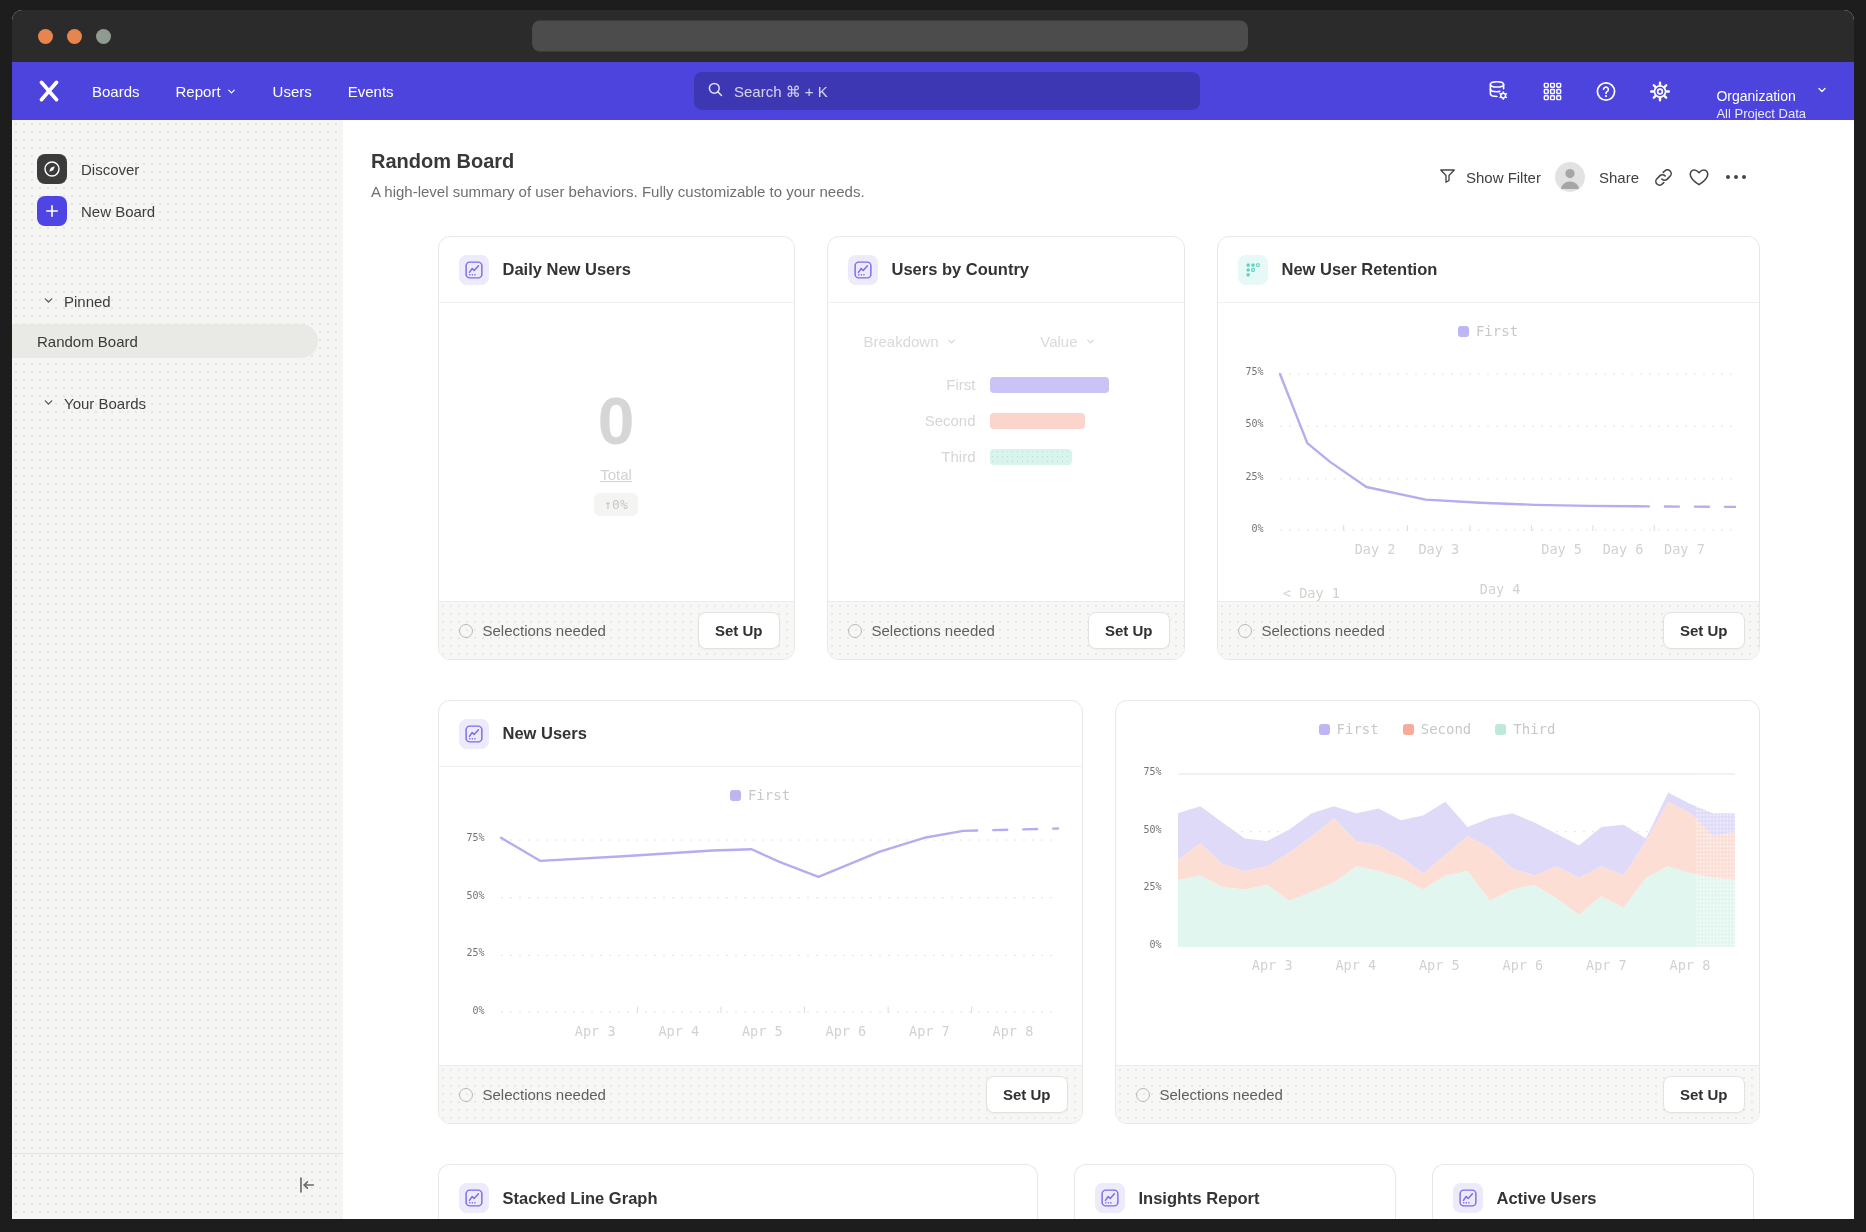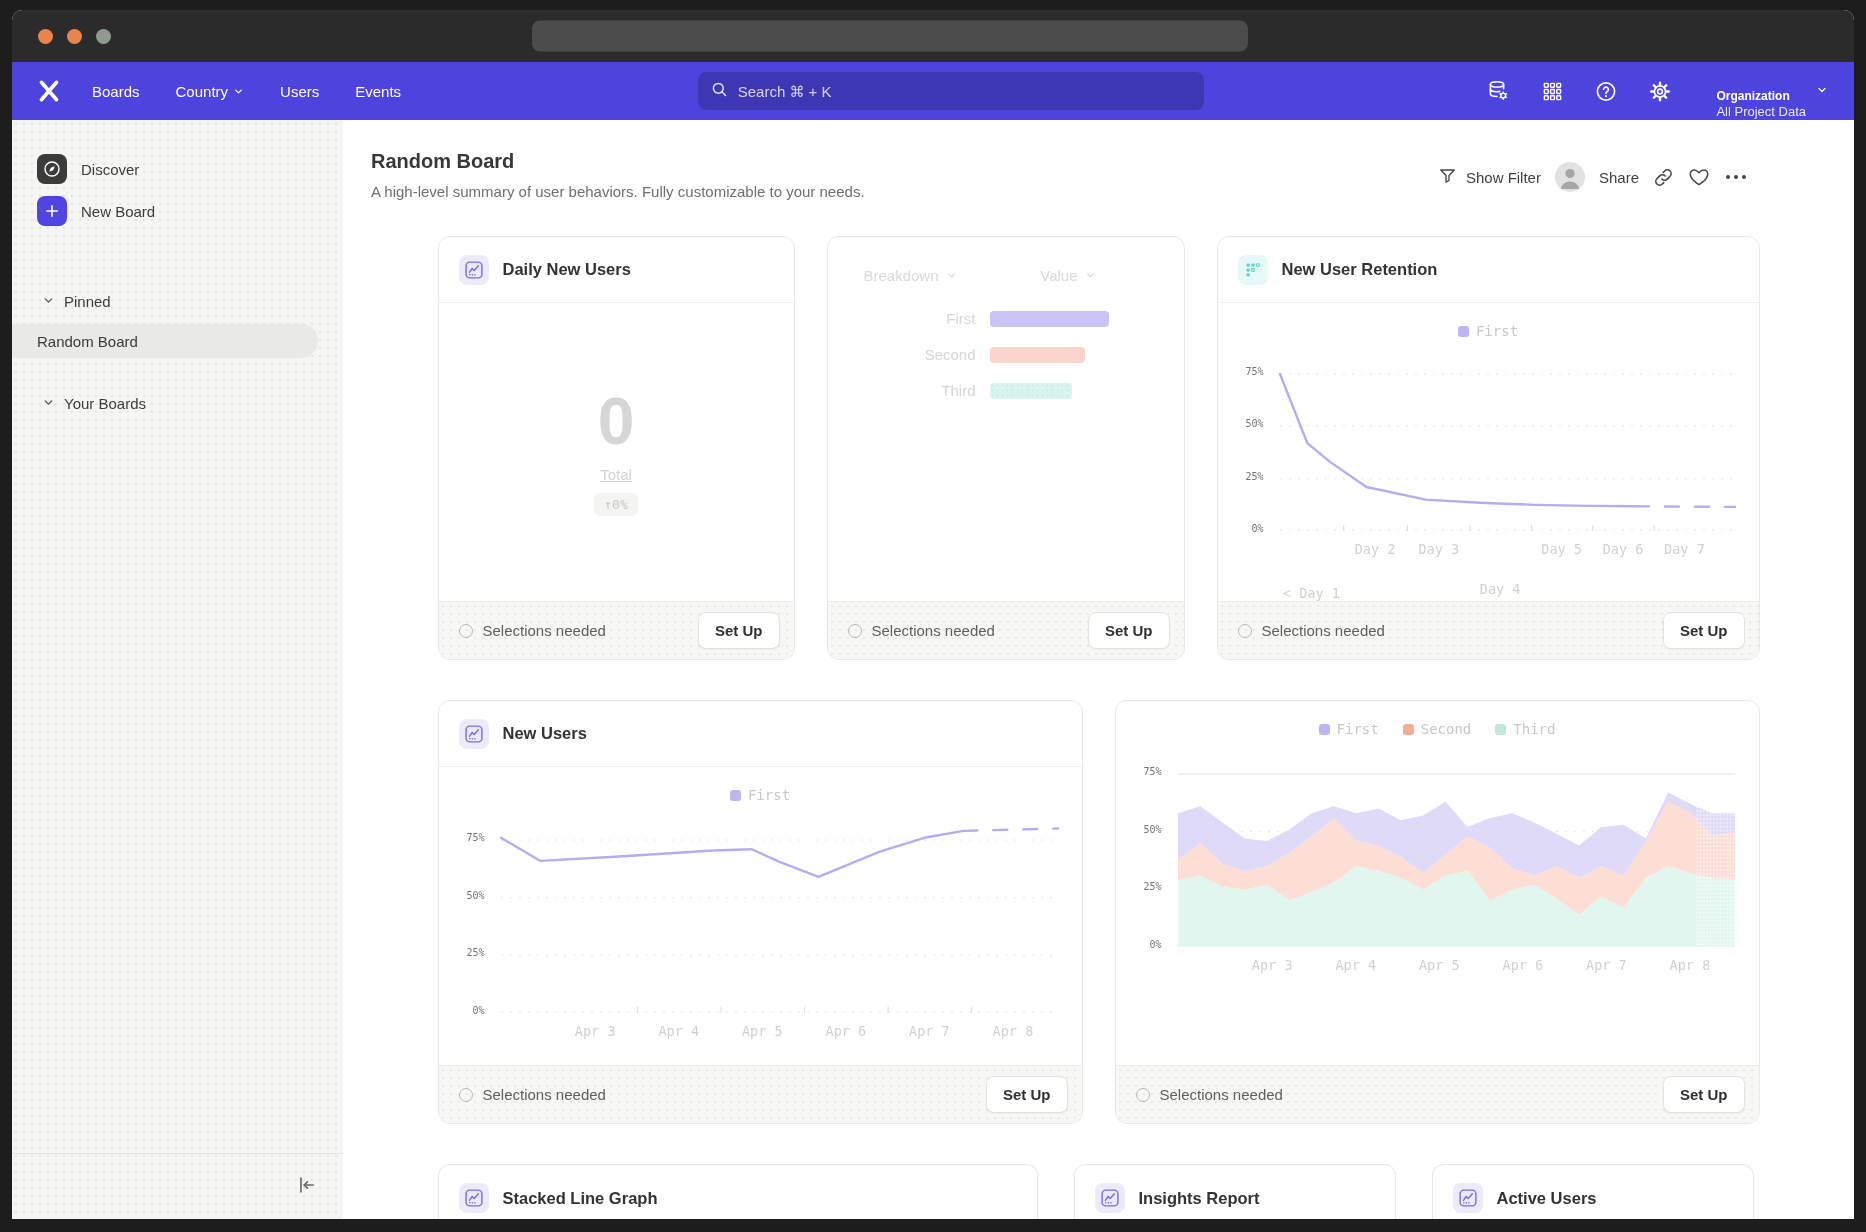--- a/index.html
+++ b/index.html
@@ -29,21 +29,21 @@
                   color:#fff; padding:8px 14px; border-radius:6px; cursor:pointer; }
   .nav-search { margin-left:auto; margin-right:auto; width:506px; height:38px; border-radius:8px;
                 background:rgba(0,0,0,0.18); display:flex; align-items:center; padding:0 12px; gap:9px; }
   .nav-search input { background:transparent; border:none; outline:none; color:#fff;
                       font-size:15px; width:100%; font-family:"Liberation Sans",sans-serif; }
   .nav-search input::placeholder { color:rgba(255,255,255,0.78); }
   .nav-right { display:flex; align-items:center; gap:30px; }
   .nav-icon { width:24px; height:24px; display:flex; align-items:center; justify-content:center; cursor:pointer; }
   .org { display:flex; align-items:center; gap:10px; margin-left:14px; cursor:pointer; }
   .org-text { display:flex; flex-direction:column; line-height:1.25; }
-  .org-name { font-size:12px; font-weight:700;margin-top:28px; }
+  .org-name { font-size:14px; font-weight:400;margin-top:28px; }
   .org-proj { font-size:13px; color:rgba(255,255,255,0.88); }
 
   
   .app-body { flex:1; display:flex; min-height:0; }
 
   .sidebar { width:331px; flex:0 0 auto; background:#f5f5f3; position:relative;
              background-image:radial-gradient(#e4e4e0 0.9px, transparent 0.9px);
              background-size:8px 8px; padding-top:28px; }
   .side-item { display:flex; align-items:center; gap:14px; padding:5px 0 5px 25px; height:42px; cursor:pointer; }
   .tile { width:30px; height:30px; border-radius:8px; display:flex; align-items:center; justify-content:center; flex:0 0 auto; }
@@ -152,21 +152,21 @@
       <div class="logo">
         <svg width="26" height="26" viewBox="0 0 24 24">
           <path class="icon-stroke" d="M5 4 L19 20 M19 4 L5 20" stroke="#fff" stroke-width="3.4" stroke-linecap="square"></path>
         </svg>
       </div>
       <ul class="nav-items" id="nav-items">
           <li>
             <span>Boards</span>
           </li>
           <li>
-            <span>Country</span>
+            <span>Report</span>
             <svg width="11" height="11" viewBox="0 0 24 24">
               <path fill="none" stroke="#fff" stroke-width="2.6" stroke-linecap="round" stroke-linejoin="round" d="M6 9l6 6 6-6"></path>
             </svg>
           </li>
           <li>
             <span>Users</span>
           </li>
           <li>
             <span>Events</span>
           </li>
@@ -366,20 +366,34 @@
                 </div>
               </div>
               <div class="card-foot">
                 <span class="radio"></span>
                 <span class="foot-status">Selections needed</span>
                 <button class="setup-btn">Set Up</button>
               </div>
             </div>
 
             <div class="card">
+              <div class="card-head">
+                <span class="tile lav">
+                  <svg width="22" height="22" viewBox="0 0 24 24">
+                    <rect class="icon-stroke" x="3.4" y="3.4" width="17.2" height="17.2" rx="4" stroke="#7b6ee8" stroke-width="1.6"></rect>
+                    <path class="icon-stroke" d="M7 14.6 L10 10.4 L12.2 12.6 L16.8 7.4" stroke="#7b6ee8" stroke-width="1.6"></path>
+                    <g fill="#7b6ee8">
+                        <circle cx="7.4" cy="17.3" r="0.9"></circle>
+                        <circle cx="10.2" cy="17.3" r="0.9"></circle>
+                        <circle cx="13" cy="17.3" r="0.9"></circle>
+                      </g>
+                  </svg>
+                </span>
+                <span class="card-title">Users by Country</span>
+              </div>
               <div class="card-body country-body">
                 <div class="country-cols">
                   <span class="country-col">
                     <span>Breakdown</span>
                     <svg width="11" height="11" viewBox="0 0 24 24">
                         <path class="icon-stroke" d="M6 9l6 6 6-6" stroke="#d9d9d9" stroke-width="3"></path>
                       </svg>
                   </span>
                   <span class="country-col">
                     <span>Value</span>

